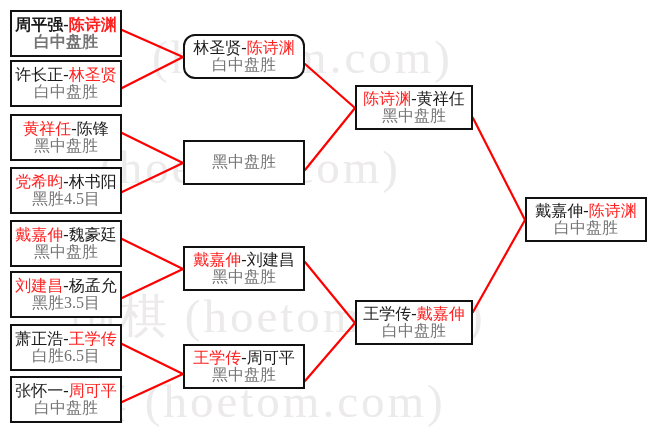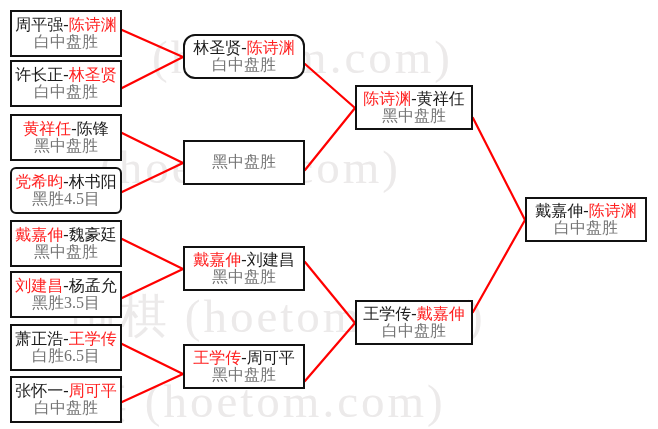--- a/index.html
+++ b/index.html
@@ -105,42 +105,42 @@
       <path d="M305,170 L355,108"></path>
 
       <path d="M305,262 L355,323"></path>
       <path d="M305,381 L355,323"></path>
 
       <path d="M473,118 L525,220"></path>
       <path d="M473,312 L525,220"></path>
     </g>
   </svg>
 
-  <div class="match" style="left:10px;  top:10px;  width:112px; height:47px;">
+  <div class="match" style="left:10px;  top:10px;  width:112px; height:47px;font-weight:bold;">
     <div class="players">
       <span class="p-left">周平强</span><span class="sep">-</span><span class="p-right win">陈诗渊</span>
     </div>
     <div class="result">白中盘胜</div>
   </div>
 
   <div class="match" style="left:10px;  top:60px;  width:112px; height:47px;">
     <div class="players">
       <span class="p-left">许长正</span><span class="sep">-</span><span class="p-right win">林圣贤</span>
     </div>
     <div class="result">白中盘胜</div>
   </div>
 
   <div class="match" style="left:10px;  top:114px; width:112px; height:47px;">
     <div class="players">
       <span class="p-left win">黄祥任</span><span class="sep">-</span><span class="p-right">陈锋</span>
     </div>
     <div class="result">黑中盘胜</div>
   </div>
 
-  <div class="match" style="left:10px;  top:167px; width:112px; height:47px;border-radius:6px;">
+  <div class="match" style="left:10px;  top:167px; width:112px; height:47px;">
     <div class="players">
       <span class="p-left win">党希昀</span><span class="sep">-</span><span class="p-right">林书阳</span>
     </div>
     <div class="result">黑胜4.5目</div>
   </div>
 
   <div class="match" style="left:10px;  top:220px; width:112px; height:47px;">
     <div class="players">
       <span class="p-left win">戴嘉伸</span><span class="sep">-</span><span class="p-right">魏豪廷</span>
     </div>

